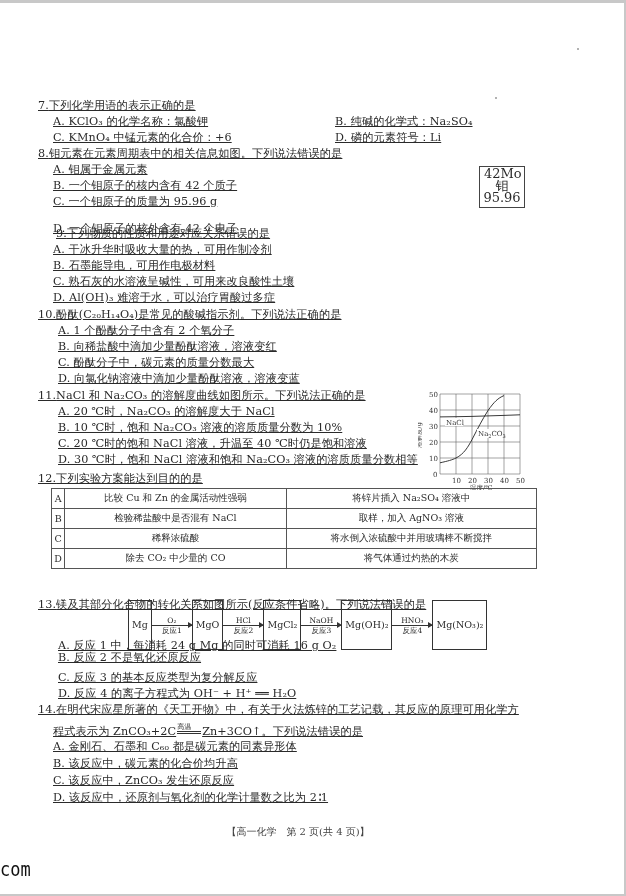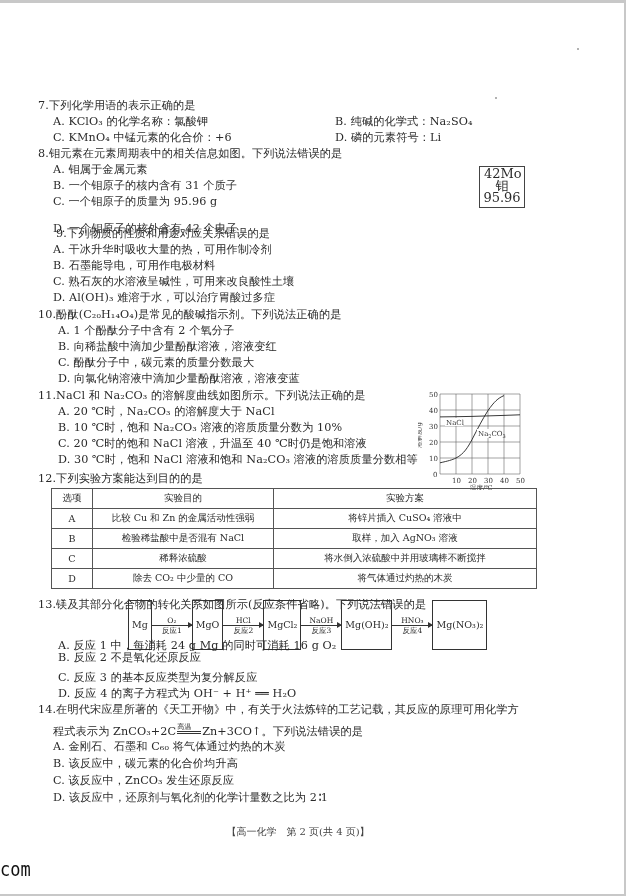--- a/index.html
+++ b/index.html
@@ -6,21 +6,21 @@
   body {
     width: 626px; height: 896px; position: relative; overflow: hidden;
     font-family: "DejaVu Serif", "Liberation Serif", serif;
     color: #2a2a2a;
   }
   .frame-top { position: absolute; left: 0; top: 0; width: 626px; height: 3px; background: #c8c8c8; }
   .frame-right { position: absolute; right: 0; top: 0; width: 2px; height: 896px; background: #c8c8c8; }
   .frame-bottom { position: absolute; left: 0; bottom: 0; width: 626px; height: 2px; background: #c8c8c8; }
   .speck { position: absolute; width: 2px; height: 2px; background: #999; border-radius: 1px; }
 
-  .line { position: absolute; font-size: 11.2px; line-height: 14px; white-space: nowrap; letter-spacing: 0.1px; }
+  .line { position: absolute; font-size: 11.2px; line-height: 14px; white-space: nowrap; letter-spacing: 0.1px; text-decoration: underline; }
   .q { left: 38px; }
   .opt { left: 53px; }
   .opt2 { left: 335px; }
   .opt10 { left: 58px; }
 
   
   .elem-box {
     position: absolute; left: 479px; top: 166px; width: 44px; height: 40px;
     border: 1px solid #444; font-size: 13px; line-height: 12px; text-align: center;
   }
@@ -62,21 +62,21 @@
 <div class="speck" style="left:495px;top:97px;"></div>
 
 <div class="line q" style="top:99px;"><span>7.</span><span>下列化学用语的表示正确的是</span></div>
 <div class="line opt" style="top:115px;">A. KClO₃ 的化学名称：氯酸钾</div>
 <div class="line opt2" style="top:115px;">B. 纯碱的化学式：Na₂SO₄</div>
 <div class="line opt" style="top:131px;">C. KMnO₄ 中锰元素的化合价：+6</div>
 <div class="line opt2" style="top:131px;">D. 磷的元素符号：Li</div>
 
 <div class="line q" style="top:147px;"><span>8.</span><span>钼元素在元素周期表中的相关信息如图。下列说法错误的是</span></div>
 <div class="line opt" style="top:163px;">A. 钼属于金属元素</div>
-<div class="line opt" style="top:179px;">B. 一个钼原子的核内含有 31 个质子</div>
+<div class="line opt" style="top:179px;">B. 一个钼原子的核内含有 42 个质子</div>
 <div class="line opt" style="top:195px;">C. 一个钼原子的质量为 95.96 g</div>
 <div class="line opt" style="top:222px;">D. 一个钼原子的核外含有 42 个电子</div>
 
 <div class="elem-box">
   <div class="elem-row1">
     <span>42</span>
     <span>Mo</span>
   </div>
   <div>钼</div>
   <div>95.96</div>
@@ -139,29 +139,24 @@
     <rect x="27" y="28" width="18" height="8" fill="#fff"></rect>
     <text x="28" y="34.5">NaCl</text>
     <rect x="59" y="39" width="26" height="9" fill="#fff"></rect>
     <text x="60" y="46">Na<tspan font-size="5" dy="1.5">2</tspan><tspan dy="-1.5">CO</tspan><tspan font-size="5" dy="1.5">3</tspan></text>
   </g>
 </svg>
 
 <div class="line q" style="top:472px;"><span>12.</span><span>下列实验方案能达到目的的是</span></div>
 <table class="exp-table" style="border:1.5px solid #333;">
   <tbody>
-      <tr>
-    <th style="width:40px;">选项</th>
-    <th style="width:180px;">实验目的</th>
-    <th>实验方案</th>
-  </tr>
   <tr>
     <td>A</td>
     <td>比较 Cu 和 Zn 的金属活动性强弱</td>
-    <td>将锌片插入 CuSO₄ 溶液中</td>
+    <td>将锌片插入 Na₂SO₄ 溶液中</td>
   </tr>
   <tr>
     <td>B</td>
     <td>检验稀盐酸中是否混有 NaCl</td>
     <td>取样，加入 AgNO₃ 溶液</td>
   </tr>
   <tr>
     <td>C</td>
     <td>稀释浓硫酸</td>
     <td>将水倒入浓硫酸中并用玻璃棒不断搅拌</td>
@@ -207,19 +202,19 @@
 <div class="line opt10" style="top:671px;">C. 反应 3 的基本反应类型为复分解反应</div>
 <div class="line opt10" style="top:687px;">D. 反应 4 的离子方程式为 OH⁻ + H⁺ ══ H₂O</div>
 
 <div class="line q" style="top:703px;"><span>14.</span><span>在明代宋应星所著的《天工开物》中，有关于火法炼锌的工艺记载，其反应的原理可用化学方</span></div>
 <div class="line opt" style="top:722px;">
   <span>程式表示为 ZnCO₃+2C</span><span class="cond">
       <span class="top">高温</span>
       <span class="eqbar"></span>
     </span><span>Zn+3CO↑。下列说法错误的是</span>
 </div>
-<div class="line opt" style="top:740px;">A. 金刚石、石墨和 C₆₀ 将气体通过灼热的木炭</div>
+<div class="line opt" style="top:740px;">A. 金刚石、石墨和 C₆₀ 都是碳元素的同素异形体</div>
 <div class="line opt" style="top:757px;">B. 该反应中，碳元素的化合价均升高</div>
 <div class="line opt" style="top:774px;">C. 该反应中，ZnCO₃ 发生还原反应</div>
 <div class="line opt" style="top:791px;">D. 该反应中，还原剂与氧化剂的化学计量数之比为 2∶1</div>
 
 <div class="footer">【高一化学　第 2 页(共 4 页)】</div>
 <div class="watermark">com</div>
 
 </body></html>

